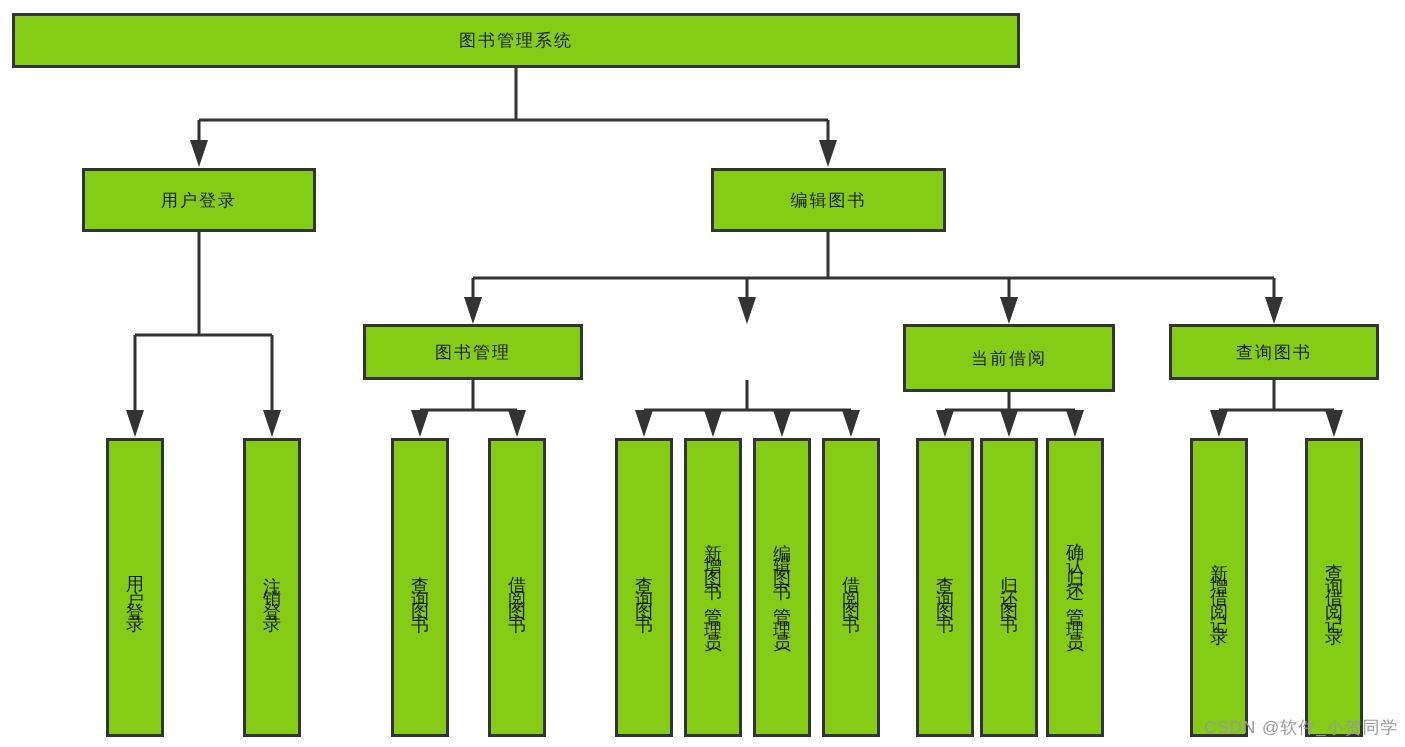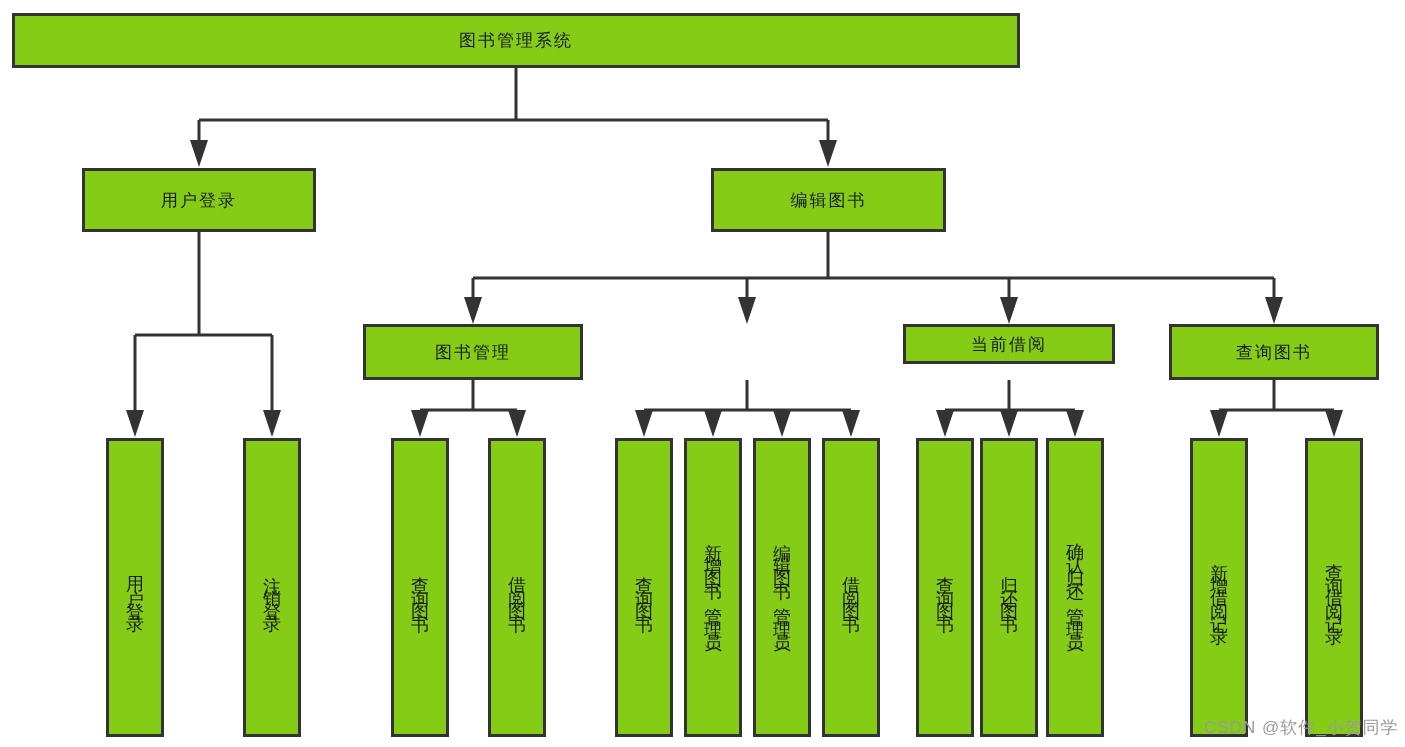--- a/index.html
+++ b/index.html
@@ -75,21 +75,21 @@
       <polygon points="1325,410 1343,410 1334,437"></polygon>
     </g>
   </svg>
 
   <div class="box hbox" style="left:12px;top:13px;width:1008px;height:55px">图书管理系统</div>
 
   <div class="box hbox" style="left:82px;top:168px;width:234px;height:64px">用户登录</div>
   <div class="box hbox" style="left:711px;top:168px;width:235px;height:64px">编辑图书</div>
 
   <div class="box hbox" style="left:363px;top:324px;width:220px;height:56px">图书管理</div>
-  <div class="box hbox" style="left:903px;top:324px;width:212px;height:40px">当前借阅</div>
+  <div class="box hbox" style="left:903px;top:324px;width:212px;height:68px">当前借阅</div>
   <div class="box hbox" style="left:1169px;top:324px;width:210px;height:56px">查询图书</div>
 
   <div class="box vbox" style="left:106px;top:438px;width:58px;height:299px">用户登录</div>
   <div class="box vbox" style="left:243px;top:438px;width:58px;height:299px">注销登录</div>
 
   <div class="box vbox" style="left:391px;top:438px;width:58px;height:299px">查询图书</div>
   <div class="box vbox" style="left:488px;top:438px;width:58px;height:299px">借阅图书</div>
 
   <div class="box vbox" style="left:615px;top:438px;width:58px;height:299px">查询图书</div>
   <div class="box vbox" style="left:684px;top:438px;width:58px;height:299px">新增图书（管理员）</div>

